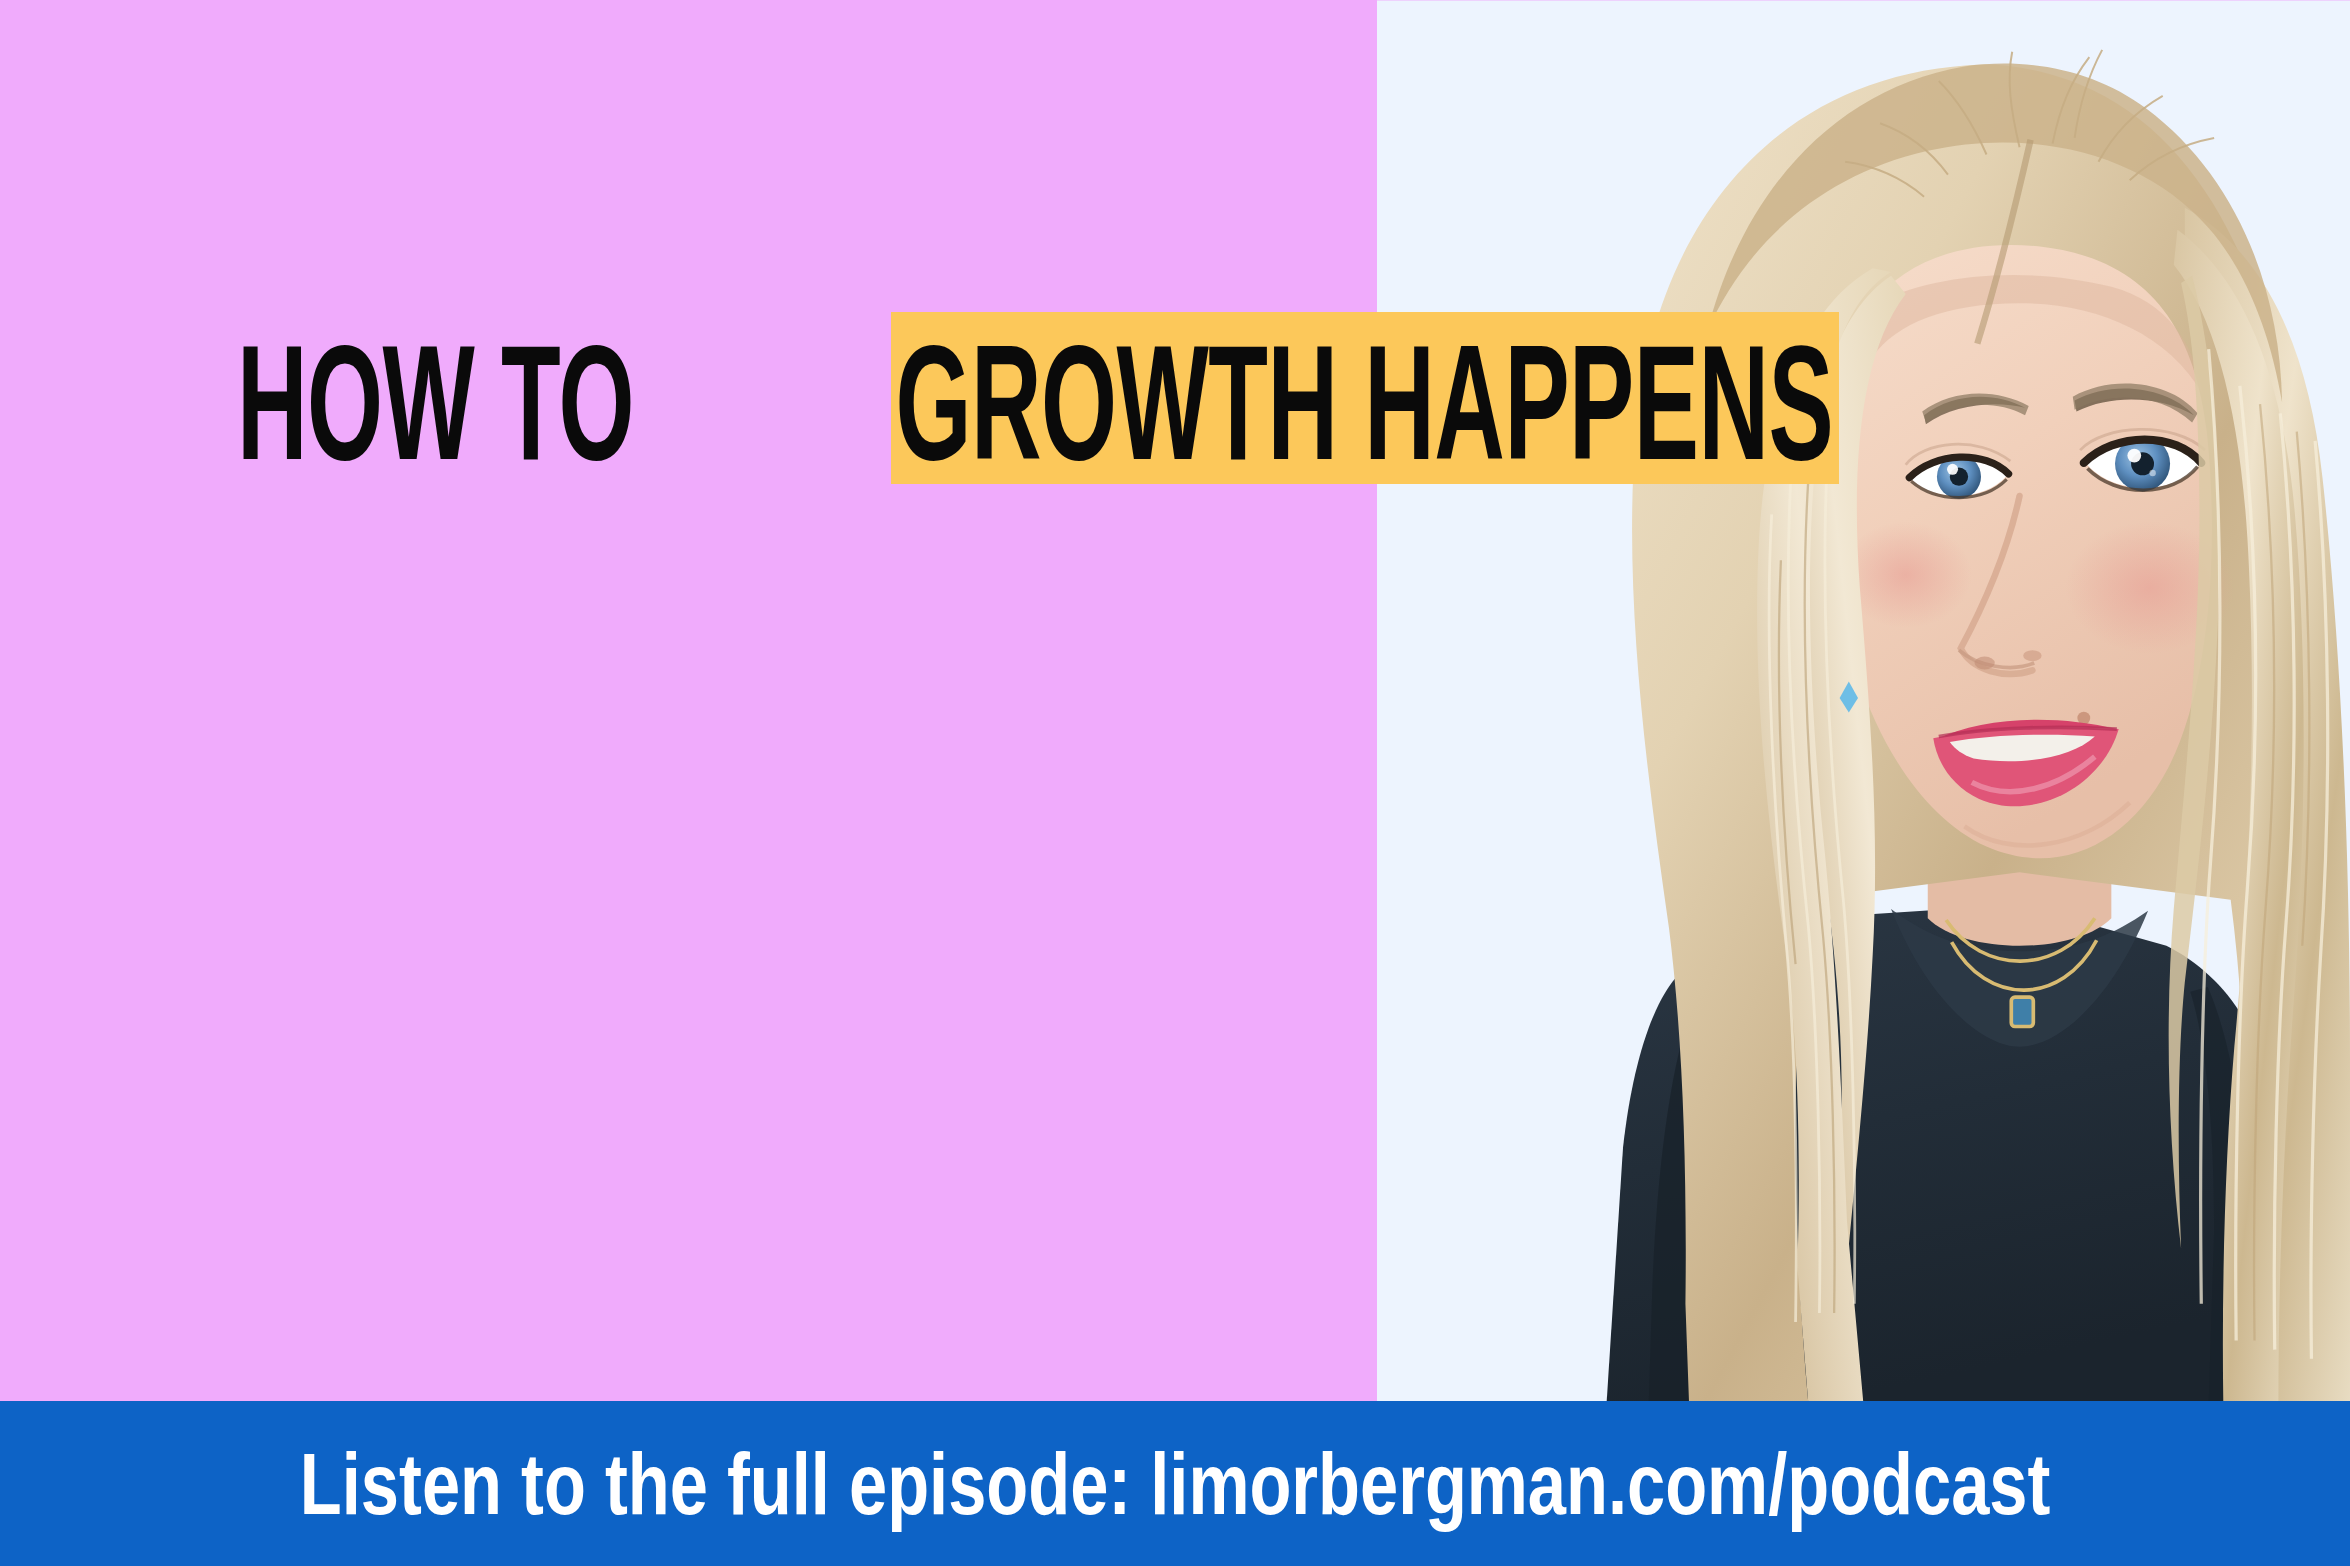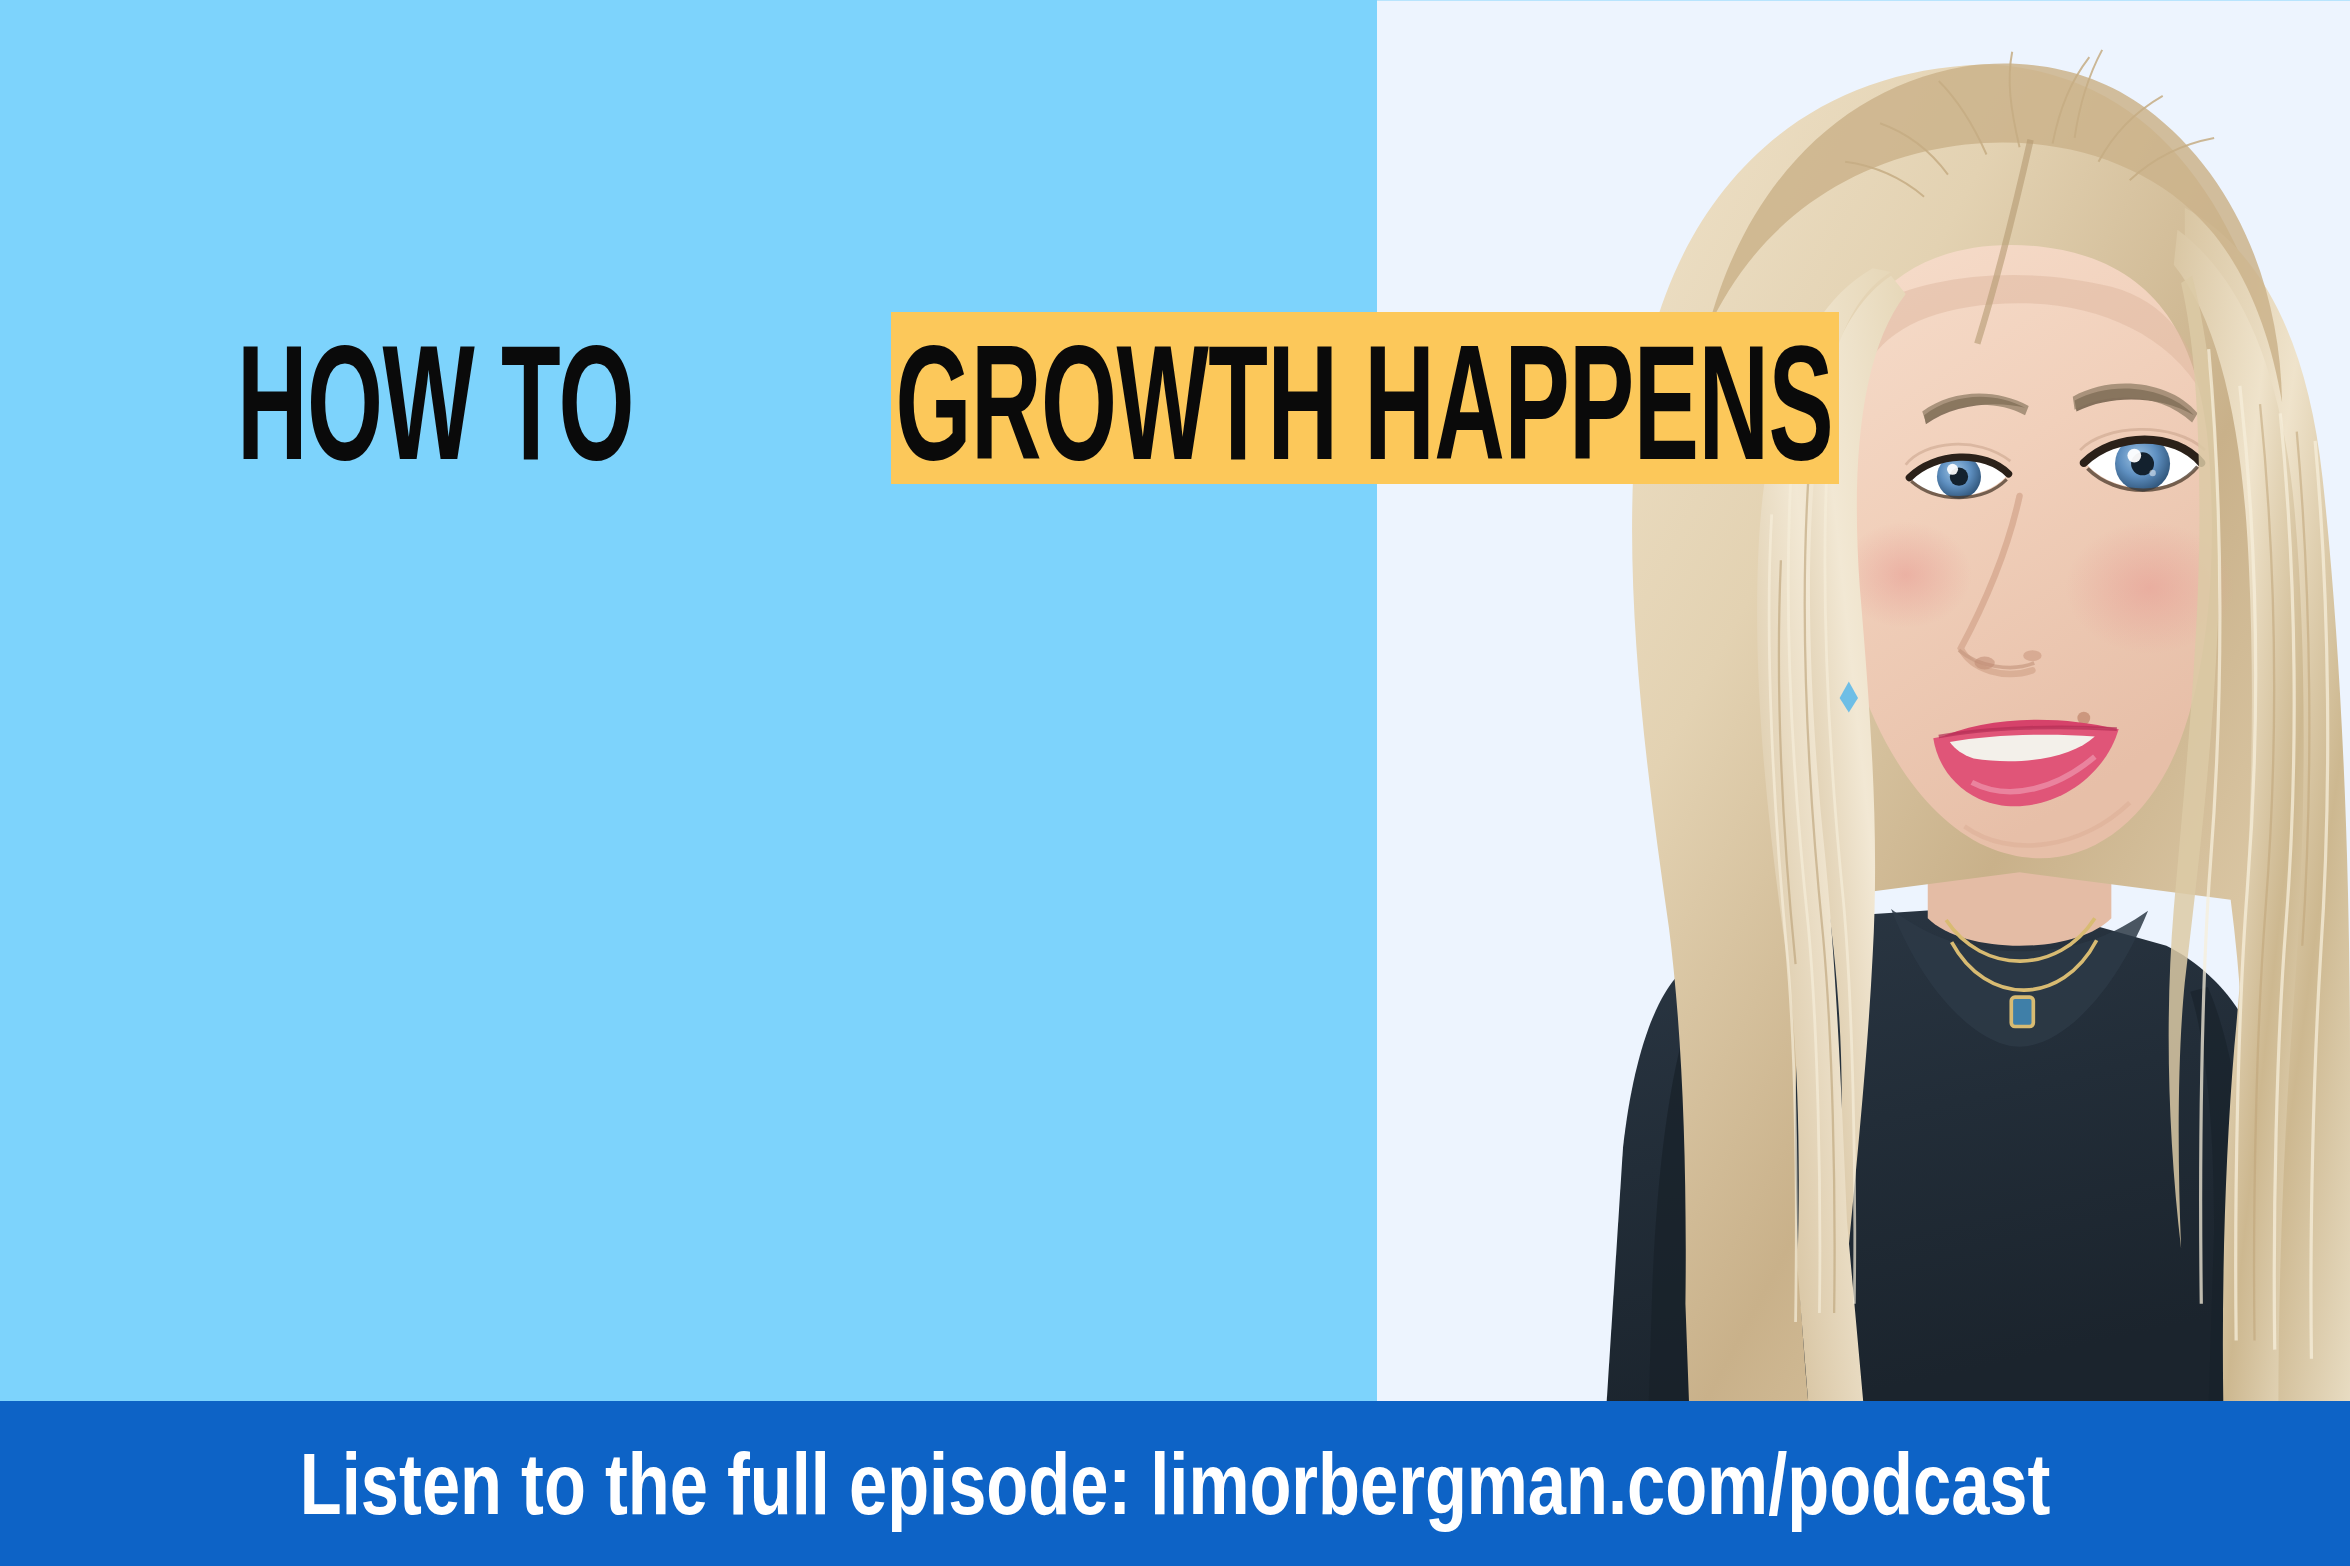--- a/index.html
+++ b/index.html
@@ -7,21 +7,21 @@
     margin: 0;
     padding: 0;
     background: #ffffff;
   }
 
   #canvas {
     position: relative;
     width: 2351px;
     height: 1567px;
     overflow: hidden;
-    background: #7dd3fc;
+    background: #f0abfc;
     font-family: "Liberation Sans", sans-serif;
   }
 
   
   #photo-area {
     position: absolute;
     left: 1377px;
     top: 0;
     width: 973px;
     height: 1405px;

